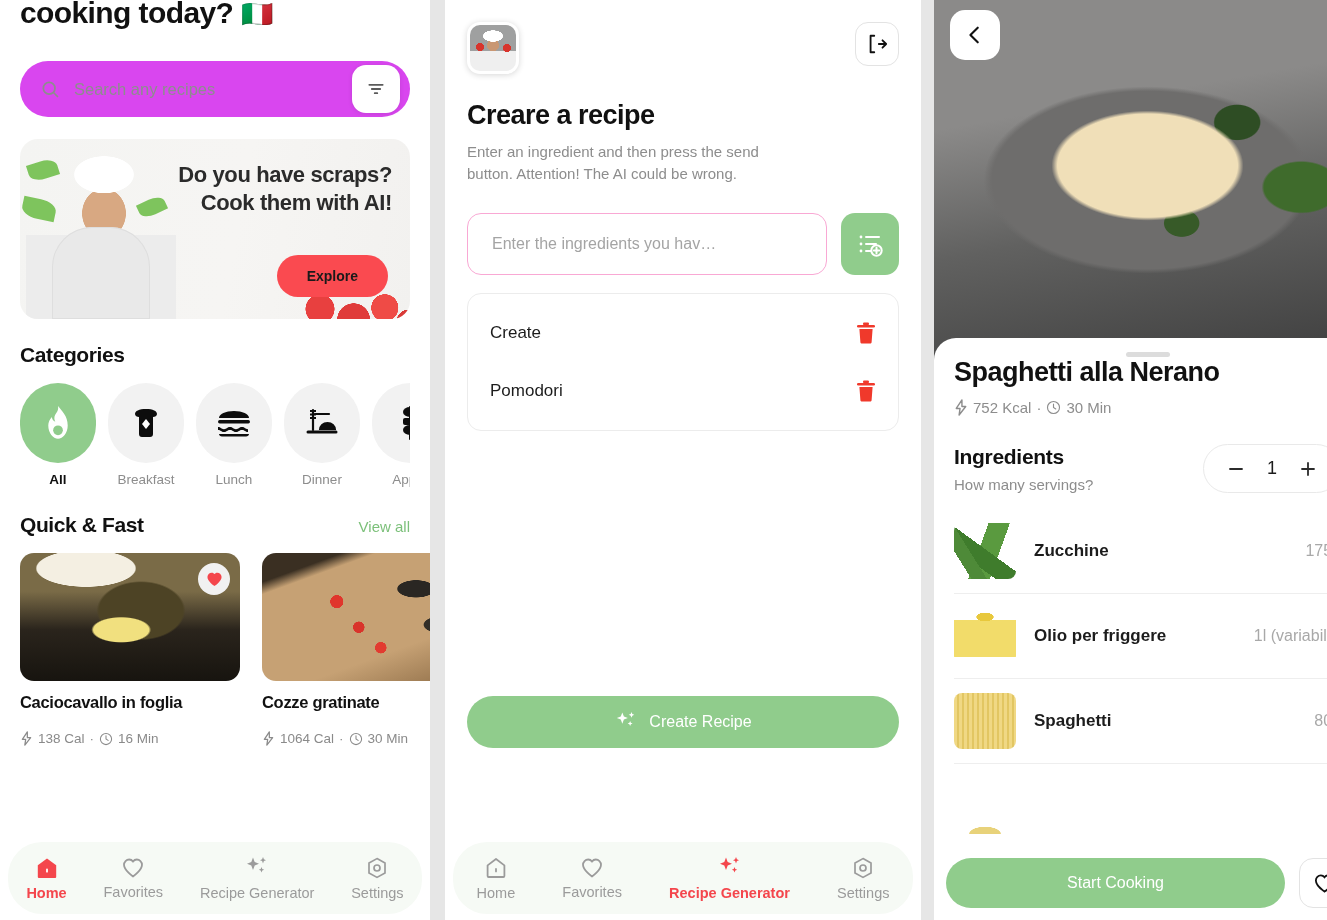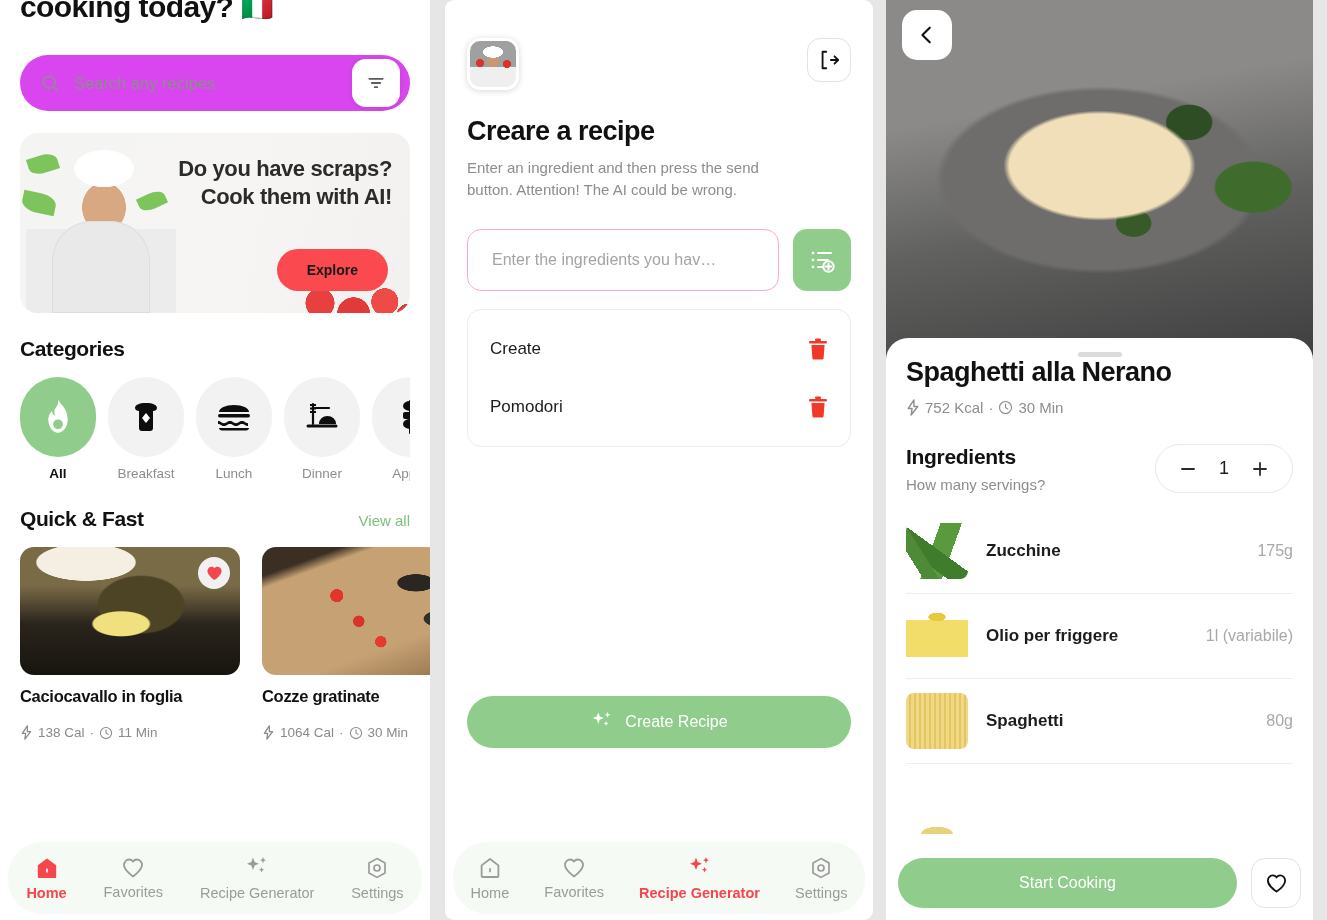--- a/index.html
+++ b/index.html
@@ -9,21 +9,21 @@
     font-family: "Liberation Sans", sans-serif;
     overflow: hidden;
   }
   .stage { display: flex; width: 1327px; height: 920px; }
 
   
   .panel { position: relative; height: 920px; background: #ffffff; overflow: hidden; flex: 0 0 auto; }
   .gap { flex: 0 0 auto; height: 920px; background: #e6e6e6; }
 
   
-  #panel-home { width: 430px; padding: 4px 20px; }
+  #panel-home { width: 430px; padding: 10px 20px; }
   .home-title {
     font-size: 30px; font-weight: bold; color: #111; letter-spacing: -0.6px;
     margin-top: -14px; line-height: 34px; white-space: nowrap;
   }
   .flag { font-size: 26px; }
 
   .search-row { position: relative; margin-top: 30px; height: 56px; }
   .search-box {
     position: absolute; inset: 0; background: #d946ef; border-radius: 28px;
     display: flex; align-items: center; padding-left: 20px; gap: 14px;
@@ -130,21 +130,21 @@
   .tabbar {
     position: absolute; left: 8px; right: 8px; bottom: 6px; height: 72px;
     background: #f6faf5; border-radius: 34px;
     display: flex; align-items: center; justify-content: space-around;
   }
   .tab { display: flex; flex-direction: column; align-items: center; gap: 5px; cursor: pointer; }
   .tab-lbl { font-size: 14.5px; color: #9b9b9b; }
   .tab.active .tab-lbl { color: #f4464c; font-weight: bold; }
 
   
-  #panel-gen { width: 428px; padding: 16px 22px; border-radius: 9px; }
+  #panel-gen { width: 476px; padding: 0 22px; }
   .gen-top { display: flex; align-items: flex-start; justify-content: space-between; padding-top: 22px; }
   .avatar {
     width: 52px; height: 52px; border-radius: 13px; background: #fff;
     box-shadow: 0 1px 6px rgba(0,0,0,.16); padding: 3px;
   }
   .avatar-in {
     width: 100%; height: 100%; border-radius: 10px;
     background:
       radial-gradient(ellipse 14px 8px at 50% 24%, #ffffff 0 70%, transparent 72%),
       radial-gradient(circle 8px at 50% 44%, #c99773 0 74%, transparent 76%),
@@ -406,21 +406,21 @@
               </svg>
             </span>
             <span>138 Cal</span>
             <span>·</span>
             <span>
               <svg width="14" height="14" viewBox="0 0 20 20" fill="none" stroke="#8a8a8a" stroke-width="1.5" stroke-linecap="round">
                 <circle cx="10" cy="10" r="8"></circle>
                   <path d="M10 5.5V10l3 2"></path>
               </svg>
             </span>
-            <span>11 Min</span>
+            <span>16 Min</span>
           </div>
         </div>
 
         <div class="card">
           <div class="card-img img-cozze"></div>
           <div class="card-name">Cozze gratinate</div>
           <div class="meta">
             <span>
               <svg width="13" height="15" viewBox="0 0 14 18" fill="none" stroke="#8a8a8a" stroke-width="1.5" stroke-linejoin="round">
                 <path d="M8 1 2 10h4l-1 7 7-9H8z"></path>

